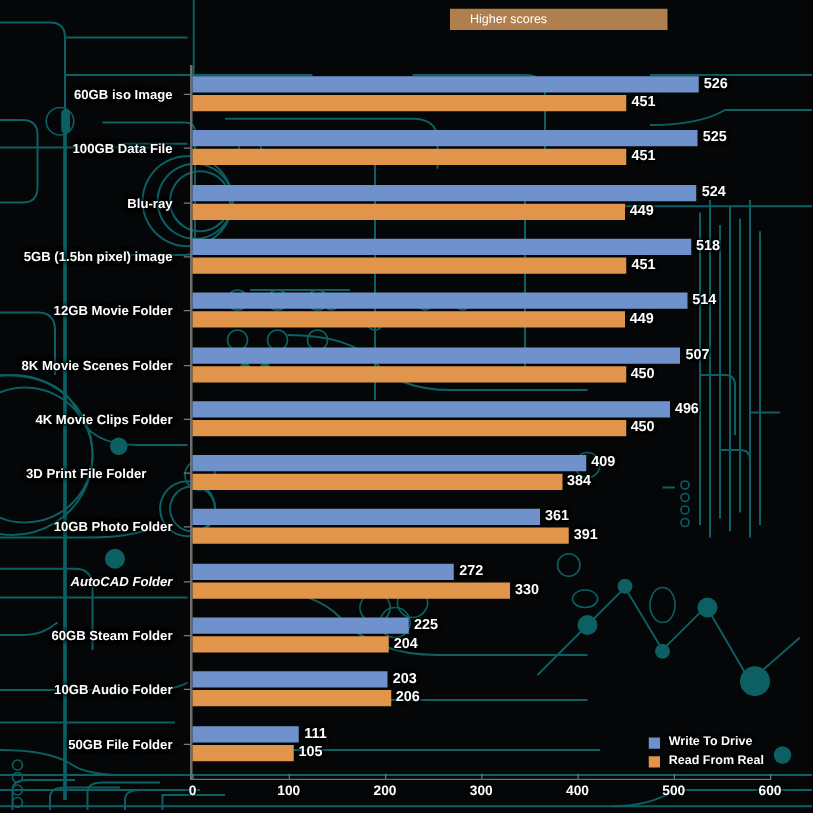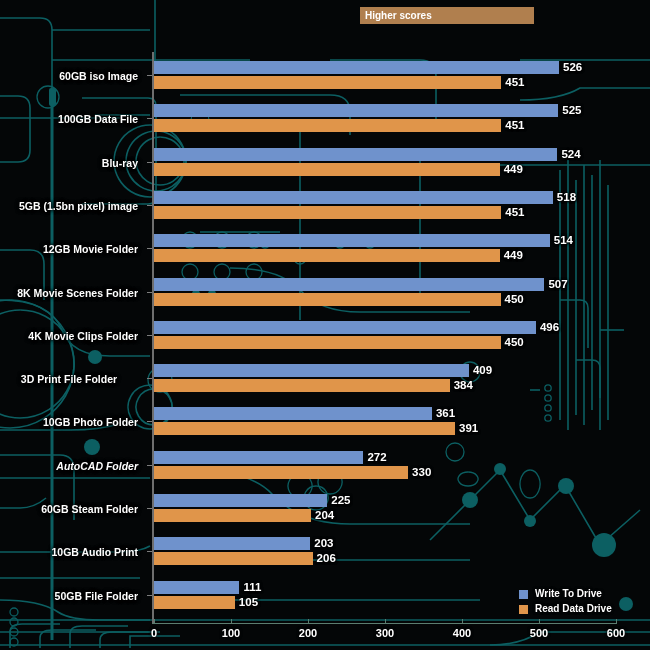--- a/index.html
+++ b/index.html
@@ -11,22 +11,22 @@
   #bg{position:absolute;inset:0;width:650px;height:650px;}
   
   .title-box{
     position:absolute;left:57px;top:7px;width:294px;height:38px;
     background:#e8aa6d;border:1px solid #5c4224;
     display:flex;align-items:center;justify-content:center;
     color:#17120c;font-size:19px;letter-spacing:.2px;
   }
   .note{position:absolute;left:360px;top:7px;width:174px;}
   .note-head{
-    height:17px;background:#b07f4e;color:#fff;font-size:10px;font-weight:bold;
-    display:flex;align-items:center;padding-left:5px;box-sizing:border-box;
+    height:17px;background:#b07f4e;color:#fff;font-size:10px;font-weight:normal;
+    display:flex;align-items:center;padding-left:16px;box-sizing:border-box;
   }
   .note-body{
     height:19px;background:#fff;color:#111;font-size:10px;font-weight:bold;
     display:flex;align-items:center;padding-left:5px;box-sizing:border-box;
     border:1px solid #cfcfcf;border-top:none;
   }
   
   .plot{position:absolute;left:154px;top:55px;width:462px;height:568px;}
   .axis-v{position:absolute;left:152px;top:52px;width:2px;height:572px;background:#6e6e6e;}
   .axis-h{position:absolute;left:152px;top:623px;width:464px;height:1px;background:#5b7d70;}
@@ -242,21 +242,21 @@
       <div class="tick-v" style="top: 421.4px;"></div>
       <div class="catwrap" style="top: 459.7px; font-style: italic;">
         <div class="catlab" style="position: relative; text-align: right; padding-right: 10px;">AutoCAD Folder</div>
       </div>
       <div class="tick-v" style="top: 464.7px;"></div>
       <div class="catwrap" style="top: 503px;">
         <div class="catlab" style="position: relative; text-align: right; padding-right: 10px;">60GB Steam Folder</div>
       </div>
       <div class="tick-v" style="top: 508px;"></div>
       <div class="catwrap" style="top: 546.3px;">
-        <div class="catlab" style="position: relative; text-align: right; padding-right: 10px;">10GB Audio Print</div>
+        <div class="catlab" style="position: relative; text-align: right; padding-right: 10px;">10GB Audio Folder</div>
       </div>
       <div class="tick-v" style="top: 551.3px;"></div>
       <div class="catwrap" style="top: 589.6px;">
         <div class="catlab" style="position: relative; text-align: right; padding-right: 10px;">50GB File Folder</div>
       </div>
       <div class="tick-v" style="top: 594.6px;"></div>
     </div>
   <div class="plot" id="plot">
       <div class="bar w" style="left: 0px; top: 6px; width: 405.02px;"></div>
       <div class="val" style="left: 409.02px; top: 6px;">526</div>
@@ -312,17 +312,17 @@
       <div class="val" style="left: 84.85px; top: 540.6px;">105</div>
     </div>
 
   <div class="legend" id="legend">
       <div class="lg-row">
         <span class="lg-sw" style="background: rgb(111, 146, 204);"></span>
         <span class="lg-tx">Write To  Drive</span>
       </div>
       <div class="lg-row">
         <span class="lg-sw" style="background: rgb(224, 149, 74);"></span>
-        <span class="lg-tx">Read Data  Drive</span>
+        <span class="lg-tx">Read From  Real</span>
       </div>
     </div>
 
 </div>
 
 </body></html>

